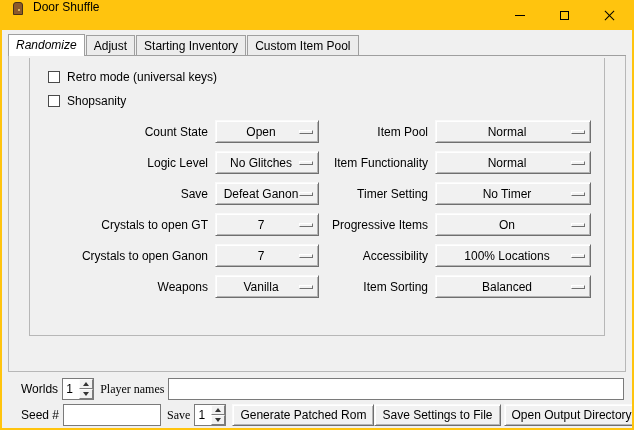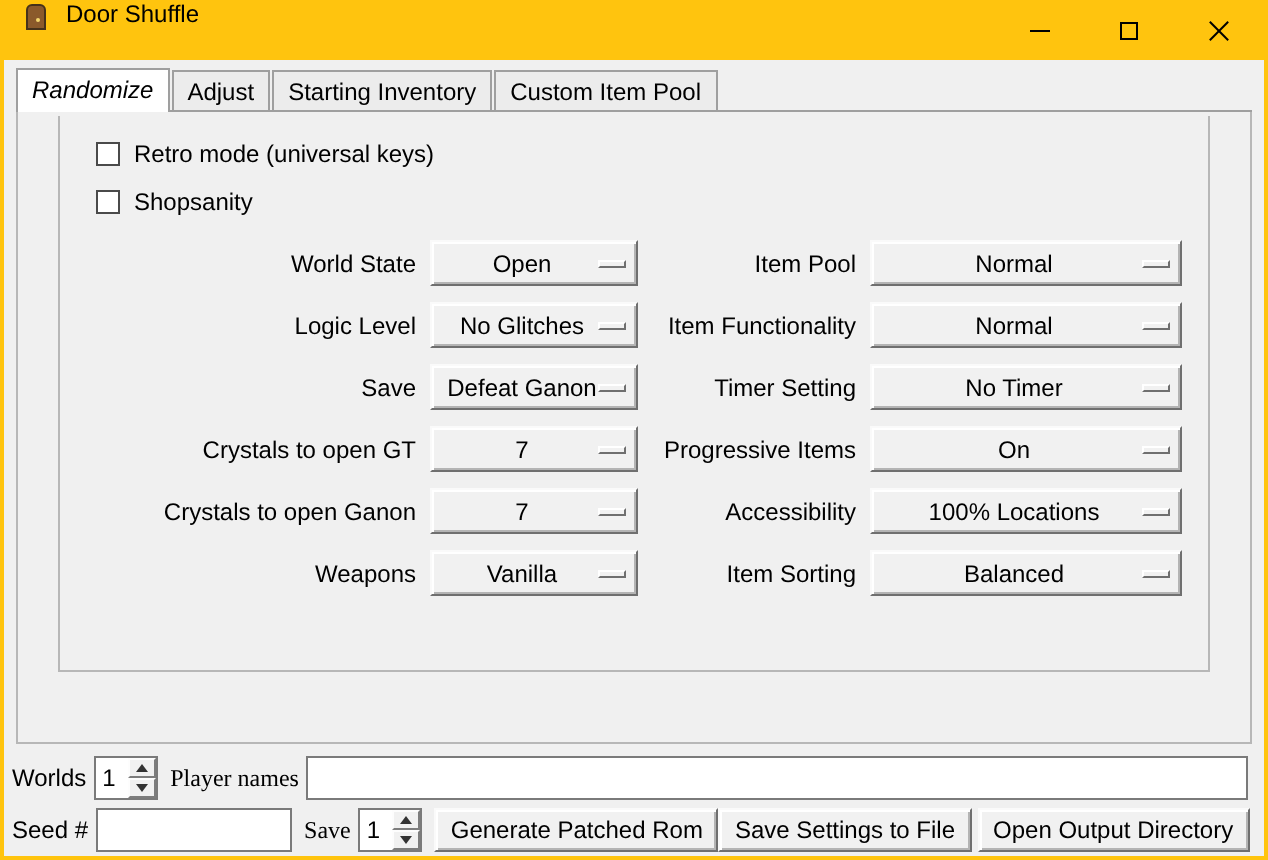--- a/index.html
+++ b/index.html
@@ -70,21 +70,21 @@
     padding:0 20px 0 8px; cursor:default; white-space:nowrap;
   }
   .opt-ind {
     position:absolute; right:5px; top:50%; transform:translateY(-50%);
     width:12px; height:2px; background:#f1f1f1; box-sizing:content-box;
     border-top:1px solid #fff; border-left:1px solid #fff;
     border-right:1px solid #6f6f6f; border-bottom:1px solid #6f6f6f;
   }
 
   
-  .bottom { position:absolute; left:4px; right:8px; bottom:6px; display:flex; flex-direction:column; gap:4px; }
+  .bottom { position:absolute; left:19px; right:8px; bottom:6px; display:flex; flex-direction:column; gap:4px; }
   .brow { display:flex; align-items:center; height:22px; }
   .blabel { margin-right:4px; white-space:nowrap; }
   .ml8 { margin-left:6px;font-family:Liberation Serif, serif; }
   .entry { height:22px; border:1px solid #7a7a7a; background:#fff; font:inherit; padding:0 4px; outline:none; }
   .entry.grow { flex:1 1 auto; min-width:0; }
   .entry.seed { width:98px; flex:0 0 auto; }
   .spin { display:flex; height:22px; border:1px solid #7a7a7a; background:#fff; flex:0 0 auto; }
   .spin-val { width:16px; border:none; font:inherit; padding:0 0 0 3px; outline:none; }
   .spin-arrows { display:flex; flex-direction:column; width:14px; }
   .spin-btn { flex:1; display:flex; align-items:center; justify-content:center; background:#f1f1f1; border:1px solid; border-color:#fdfdfd #7d7d7d #7d7d7d #fdfdfd; padding:0; }
@@ -138,21 +138,21 @@
               <span class="cb"></span>
               <span>Retro mode (universal keys)</span>
             </div>
             <div class="cbrow">
               <span class="cb"></span>
               <span>Shopsanity</span>
             </div>
 
             <div class="grid">
 
-              <div class="glabel">World State</div>
+              <div class="glabel">Count State</div>
               <button class="opt bevel">
                 <span>Open</span>
                 <span class="opt-ind"></span>
               </button>
               <div class="glabel">Item Pool</div>
               <button class="opt bevel">
                 <span>Normal</span>
                 <span class="opt-ind"></span>
               </button>
 

